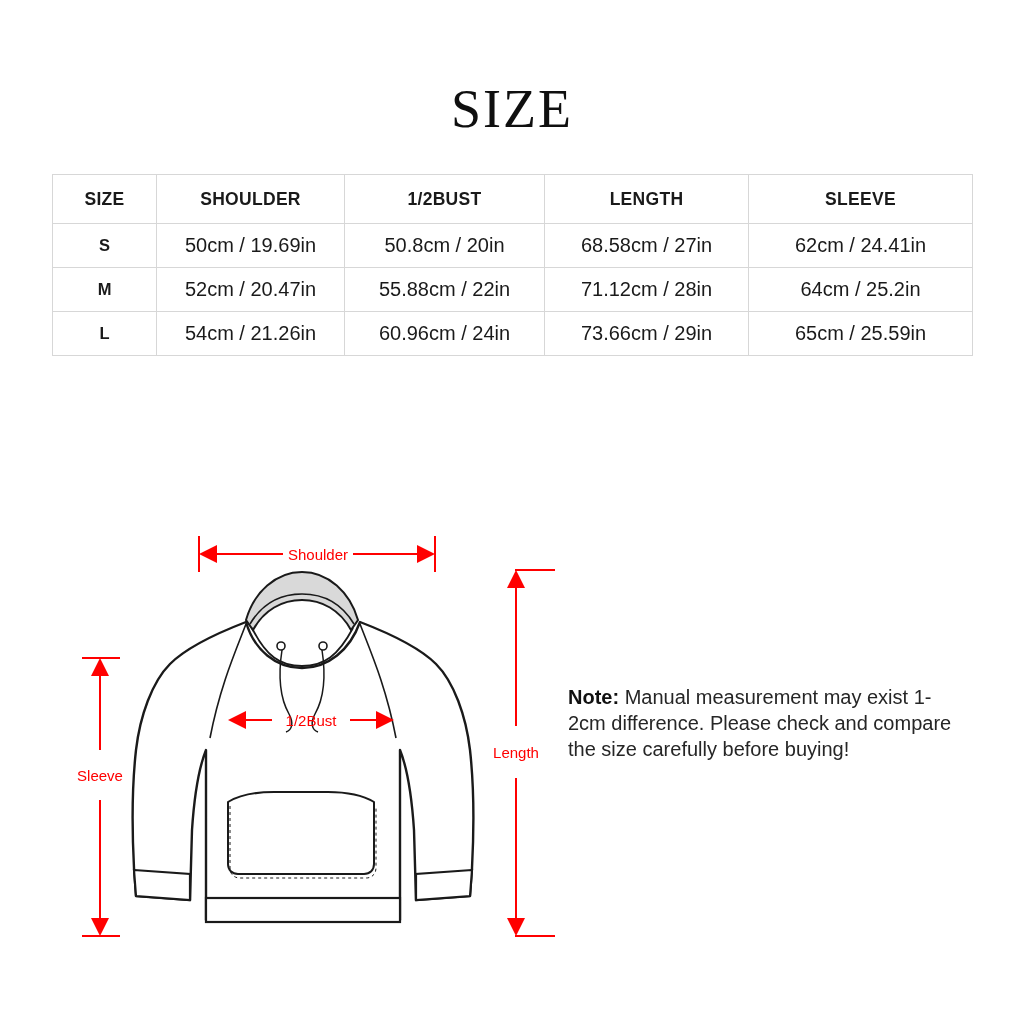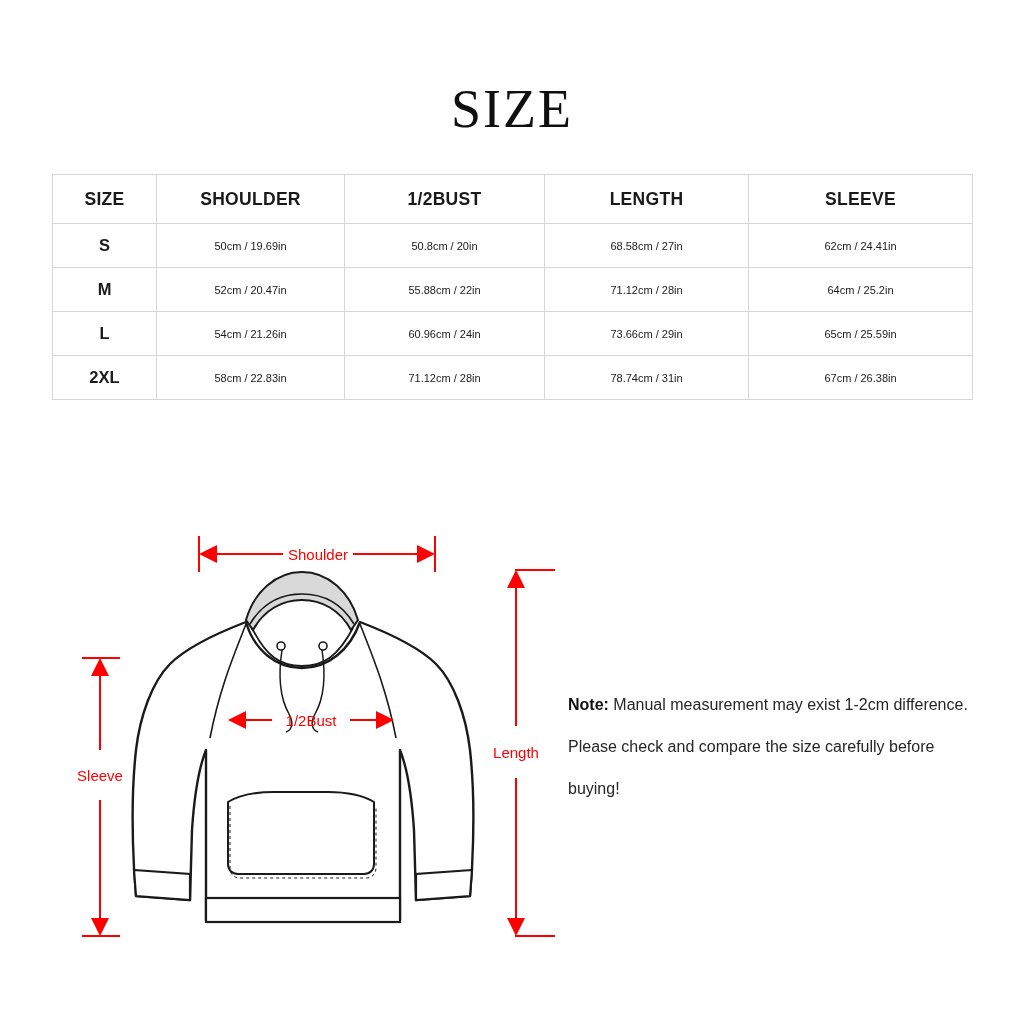--- a/index.html
+++ b/index.html
@@ -40,21 +40,21 @@
   table.size-table {
     border-collapse: collapse;
     width: 920px;
     table-layout: fixed;
   }
   table.size-table th,
   table.size-table td {
     border: 1px solid #d7d7d7;
     text-align: center;
     height: 41px;
-    font-size: 11px;
+    font-size: 20px;
     color: #1a1a1a;
     font-weight: 400;
   }
   table.size-table thead th {
     font-weight: bold;
     font-size: 17.5px;
     height: 46px;
     letter-spacing: 0.3px;
   }
   table.size-table tbody td:first-child {
@@ -76,22 +76,22 @@
     height: 480px;
   }
   .diagram svg { display: block; }
 
   
   .note {
     position: absolute;
     left: 568px;
     top: 684px;
     width: 400px;
-    font-size: 16px;
-    line-height: 42px;
+    font-size: 20px;
+    line-height: 26px;
     color: #262626;
   }
   .note .note-label {
     font-weight: bold;
     color: #111;
   }
 </style>
 </head>
 <body>
 
@@ -129,27 +129,20 @@
         <td>55.88cm / 22in</td>
         <td>71.12cm / 28in</td>
         <td>64cm / 25.2in</td>
       </tr>
       <tr>
         <td>L</td>
         <td>54cm / 21.26in</td>
         <td>60.96cm / 24in</td>
         <td>73.66cm / 29in</td>
         <td>65cm / 25.59in</td>
-      </tr>
-      <tr>
-        <td>2XL</td>
-        <td>58cm / 22.83in</td>
-        <td>71.12cm / 28in</td>
-        <td>78.74cm / 31in</td>
-        <td>67cm / 26.38in</td>
       </tr>
     </tbody>
   </table>
 </div>
 
 <div class="diagram">
   <svg width="520" height="480" viewBox="0 0 520 480" xmlns="http://www.w3.org/2000/svg">
     <defs>
       <marker id="arrH" markerWidth="9" markerHeight="9" refX="8" refY="4.5" orient="auto">
         <path d="M0,0 L9,4.5 L0,9 z" fill="#ff0000"></path>

